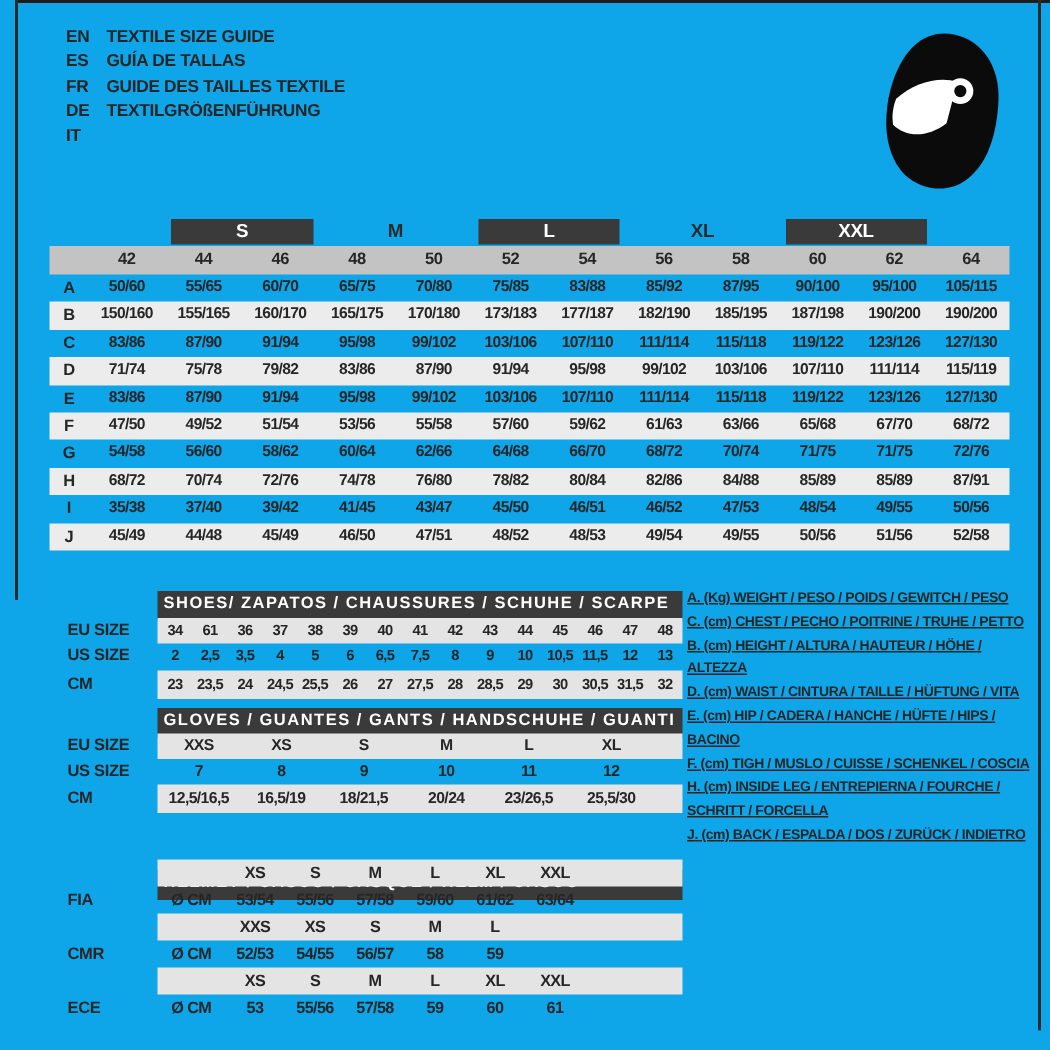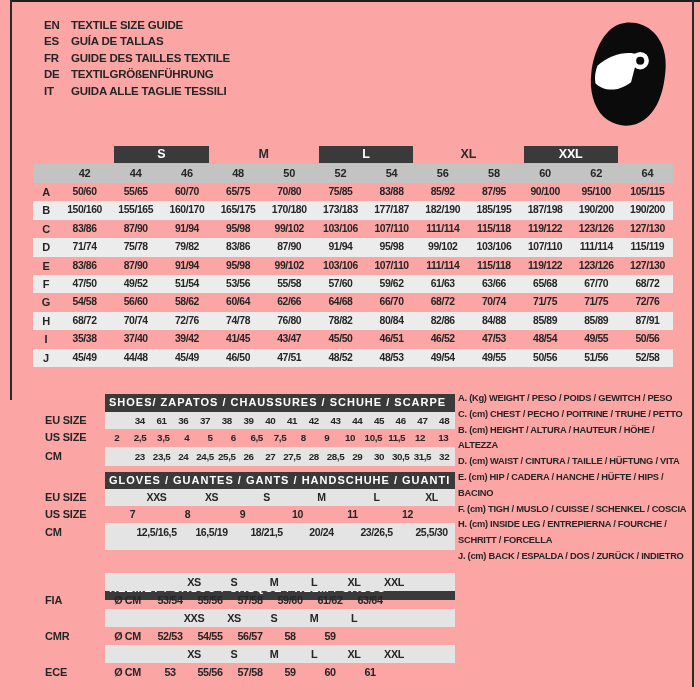--- a/index.html
+++ b/index.html
@@ -1,18 +1,18 @@
 <!DOCTYPE html>
 <html><head>
 <meta charset="utf-8">
 <style>
   html,body{margin:0;padding:0;}
   body{width:700px;height:700px;background:#fff;font-family:"Liberation Sans",sans-serif;
        font-weight:bold;color:#262626;letter-spacing:-0.2px;}
-  .page{position:relative;width:700px;height:700px;overflow:hidden;background:#fca5a5;}
+  .page{position:relative;width:700px;height:700px;overflow:hidden;background:#0ea5e9;}
 
   
   .frame-top{position:absolute;left:10px;top:0;width:690px;height:2px;background:#1c1c1c;}
   .frame-left{position:absolute;left:10px;top:0;width:2px;height:400px;background:#2a2a2a;}
   .frame-right{position:absolute;left:692px;top:0;width:2px;height:687px;background:#2a2a2a;}
 
   
   .languages{position:absolute;left:44px;top:17px;font-size:11.5px;}
   .lang-row{display:flex;line-height:16.4px;white-space:nowrap;}
   .lang-code{width:27px;flex:0 0 27px;}
@@ -36,32 +36,32 @@
   
   .sec-title{position:absolute;left:105px;width:350px;height:20px;background:#3a3a3a;color:#fff;
              font-size:11px;line-height:16px;padding-left:4px;letter-spacing:1px;
              box-sizing:border-box;white-space:nowrap;overflow:hidden;}
   #shoes-title{top:394px;}
   #gloves-title{top:472px;}
   #helmet-title{top:556px;margin-top:24px;}
 
   
   .band{position:absolute;left:105px;width:350px;display:grid;box-sizing:border-box;}
-  .band.gray{background:#e4e4e4;padding-left:24px;}
+  .band.gray{background:#e4e4e4;}
   .b-s{grid-template-columns:repeat(15,1fr);}
   .b-g{grid-template-columns:repeat(6,55px);}
   .b-h{grid-template-columns:45px repeat(6,40px);}
   .band-cell{text-align:center;font-size:9.8px;letter-spacing:-0.4px;white-space:nowrap;overflow:hidden;}
   .b-g .band-cell{font-size:10.5px;}
   .b-h .band-cell{font-size:10.8px;}
   .side-label{position:absolute;left:45px;font-size:11px;white-space:nowrap;}
 
   
   .legend{position:absolute;left:458px;top:391px;width:238px;font-size:9.3px;
-          line-height:15.8px;letter-spacing:-0.25px;}
+          line-height:15.8px;letter-spacing:-0.25px;text-decoration:underline;}
 </style>
 </head>
 <body>
 
 <div class="page" id="page">
   <div class="frame-top"></div>
   <div class="frame-left"></div>
   <div class="frame-right"></div>
 
   <div class="languages" id="languages">
@@ -76,21 +76,20 @@
       <div class="lang-row">
         <span class="lang-code">FR</span>
         <span class="lang-label">GUIDE DES TAILLES TEXTILE</span>
       </div>
       <div class="lang-row">
         <span class="lang-code">DE</span>
         <span class="lang-label">TEXTILGRÖßENFÜHRUNG</span>
       </div>
       <div class="lang-row">
         <span class="lang-code">IT</span>
-        <span class="lang-label">GUIDA ALLE TAGLIE TESSILI</span>
       </div>
     </div>
 
   <svg class="helmet-svg" width="84" height="110" viewBox="0 0 82 108">
     <path fill="#0b0b0b" d="M49 3 C68 7 79 25 78 46 C77 68 71 88 57 98 C45 107 28 105 17 95 C7 85 3 69 5 52 C7 33 16 10 33 4 C38 2 44 2 49 3 Z"></path>
     <path fill="#ffffff" d="M11 45 C23 34 40 30 51 34 L44 61 C31 71 17 70 9 62 C8 56 9 50 11 45 Z"></path>
     <circle cx="53" cy="40" r="8.5" fill="#ffffff"></circle>
     <circle cx="53" cy="40" r="4" fill="#0b0b0b"></circle>
   </svg>
 
@@ -351,21 +350,21 @@
     <div class="side-label" style="top: 506px; line-height: 17px;">US SIZE</div>
     <div class="band b-g" style="top: 506px; height: 17px; line-height: 17px;">
       <div class="band-cell">7</div>
       <div class="band-cell">8</div>
       <div class="band-cell">9</div>
       <div class="band-cell">10</div>
       <div class="band-cell">11</div>
       <div class="band-cell">12</div>
     </div>
     <div class="side-label" style="top: 523px; line-height: 19px;">CM</div>
-    <div class="band b-g gray" style="top: 523px; height: 27px; line-height: 19px;">
+    <div class="band b-g gray" style="top: 523px; height: 19px; line-height: 19px;">
       <div class="band-cell">12,5/16,5</div>
       <div class="band-cell">16,5/19</div>
       <div class="band-cell">18/21,5</div>
       <div class="band-cell">20/24</div>
       <div class="band-cell">23/26,5</div>
       <div class="band-cell">25,5/30</div>
     </div>
     <div class="band b-h gray" style="top: 573px; height: 18px; line-height: 18px;">
       <div class="band-cell"></div>
       <div class="band-cell">XS</div>

